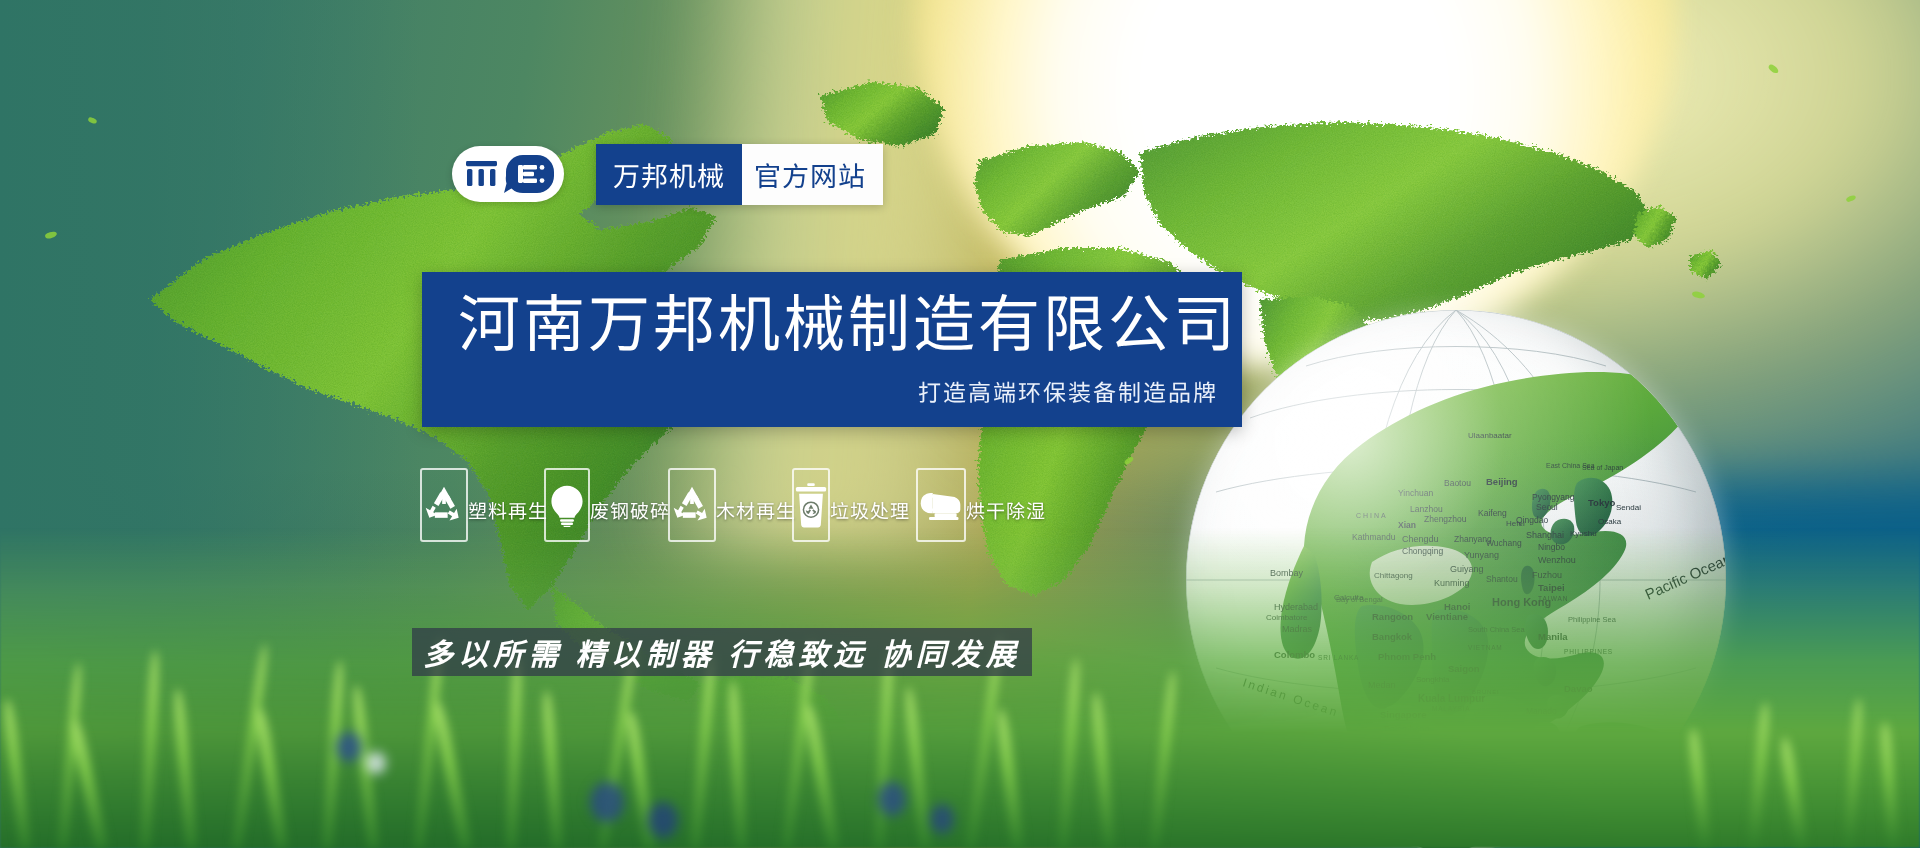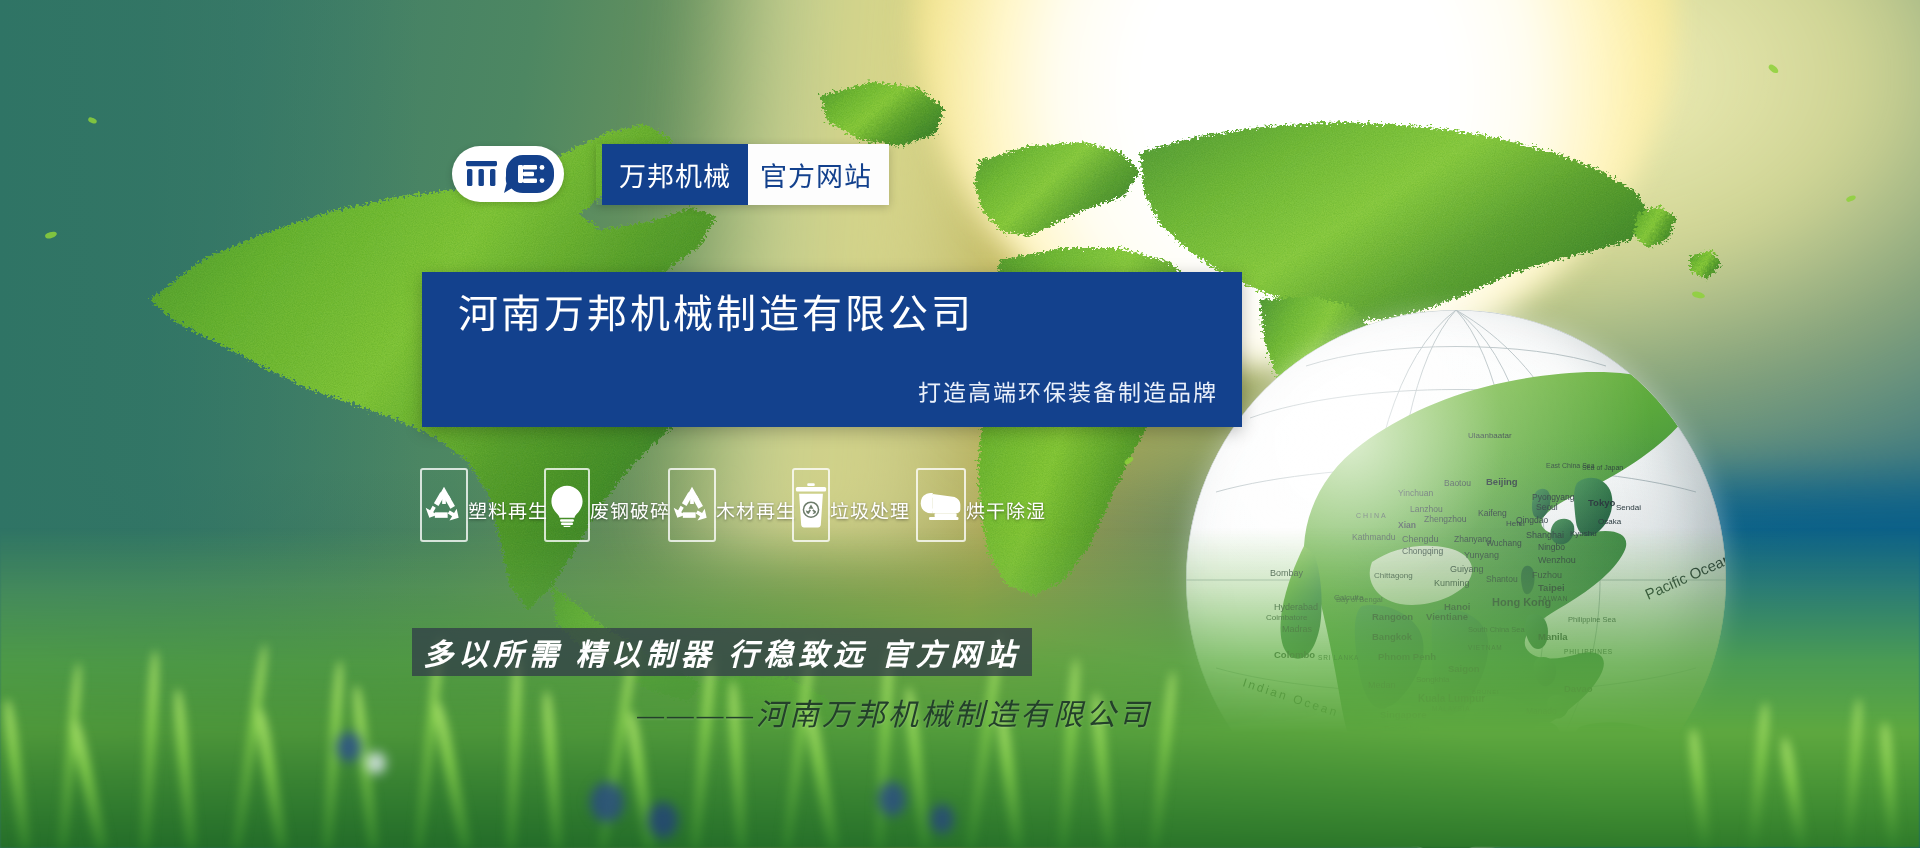--- a/index.html
+++ b/index.html
@@ -69,27 +69,27 @@
   
   .header{position:absolute;left:452px;top:142px;display:flex;align-items:center;height:64px;}
   .logo-pill{width:112px;height:56px;border-radius:28px;background:#ffffff;
     display:flex;align-items:center;justify-content:center;gap:4px;
     box-shadow:0 2px 7px rgba(0,0,0,.18);}
   .logo-pill svg{display:block;}
   .nav{display:flex;align-items:stretch;height:61px;margin-left:32px;
     box-shadow:0 2px 9px rgba(0,0,0,.20);}
   .nav-item{display:flex;align-items:center;justify-content:center;
     padding:0 17px;font-size:27px;letter-spacing:1px;white-space:nowrap;}
-  .nav-item.primary{background:#13418d;color:#ffffff;margin-left:6px;}
+  .nav-item.primary{background:#13418d;color:#ffffff;}
   .nav-item.secondary{background:#fdfdfd;color:#13418d;padding-left:12px;}
 
   
   .title-panel{position:absolute;left:422px;top:272px;width:820px;height:155px;
     background:#13418d;box-shadow:0 4px 16px rgba(0,0,0,.25);}
-  .title-main{position:absolute;left:36px;top:22px;color:#fff;font-size:40px;
+  .title-main{position:absolute;left:36px;top:22px;color:#fff;font-size:62px;
     letter-spacing:3px;line-height:1;white-space:nowrap;}
   .title-sub{position:absolute;right:24px;bottom:19px;color:#eaf0fa;font-size:23px;
     letter-spacing:2px;white-space:nowrap;}
 
   
   .services{position:absolute;left:420px;top:468px;display:flex;gap:54px;}
   .svc{width:70px;display:flex;flex-direction:row;align-items:center;}
   .svc-box{width:70px;height:70px;border:2px solid rgba(255,255,255,.78);border-radius:3px;
     display:flex;align-items:center;justify-content:center;}
   .svc-box svg{display:block;}
@@ -488,17 +488,16 @@
           </g>
           <ellipse cx="13.4" cy="16" rx="6.2" ry="8.2" fill="none" stroke="#ffffff" stroke-width="2.6"></ellipse>
         </svg>
       </div>
       <div class="svc-label">烘干除湿</div>
     </div>
 
   </div>
 
   <div class="slogan-bar">
-    <div class="slogan-text">多以所需 精以制器 行稳致远 官方网站</div>
-  </div>
-  <div class="attrib">————河南万邦机械制造有限公司</div>
+    <div class="slogan-text">多以所需 精以制器 行稳致远 协同发展</div>
+  </div>
 
 </div>
 
 </body></html>

